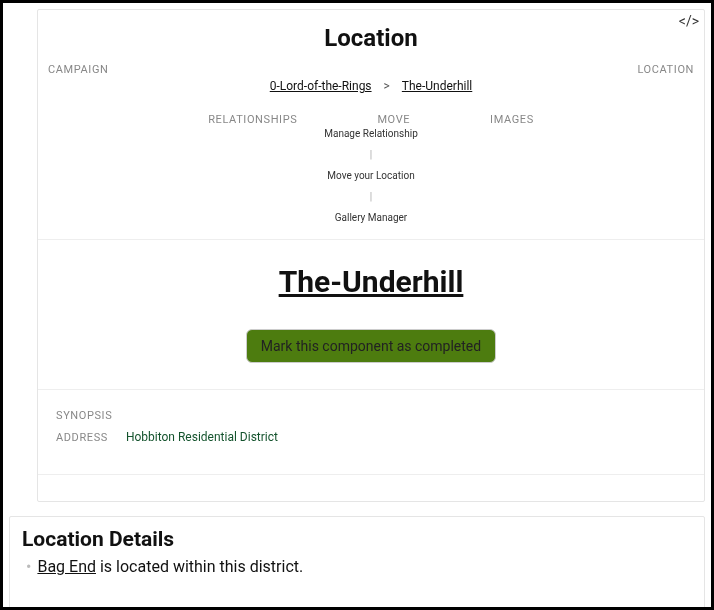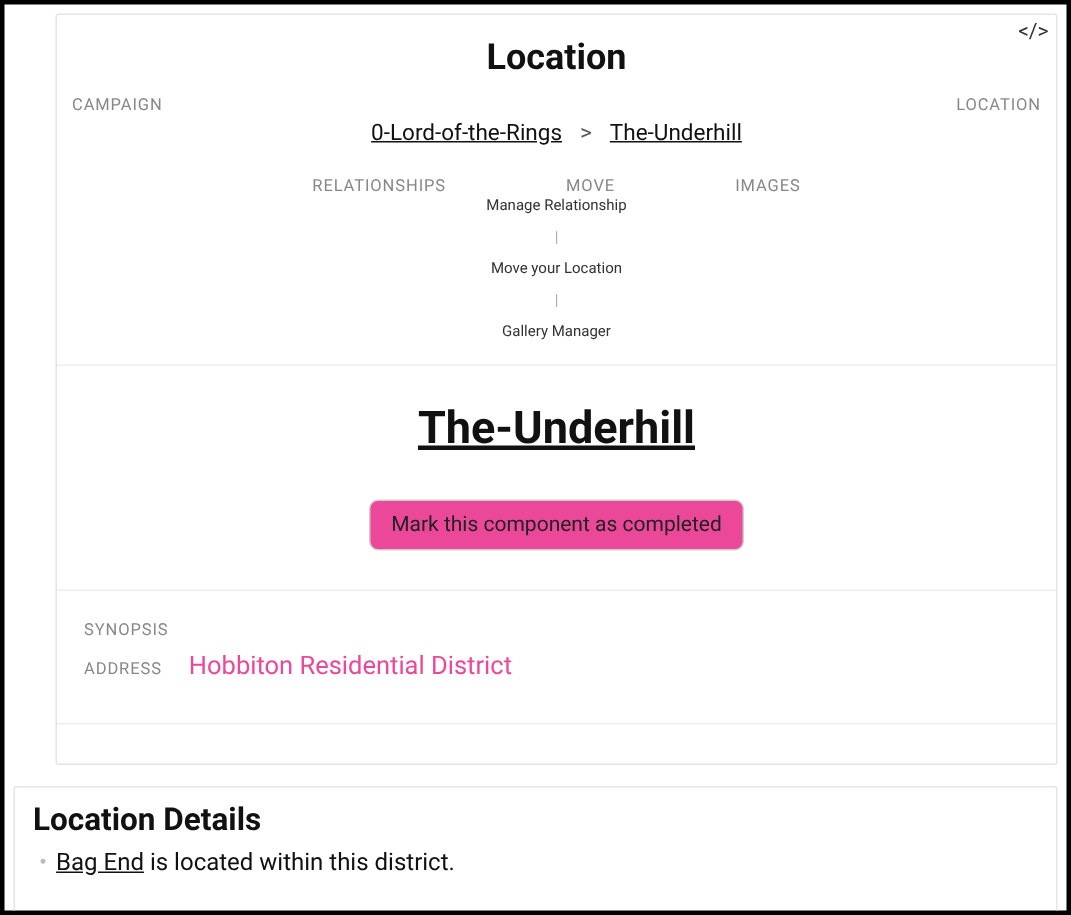--- a/index.html
+++ b/index.html
@@ -49,21 +49,21 @@
       letter-spacing: 0.6px;
       color: #888;
       font-variant: small-caps;
       text-transform: uppercase;
     }
     .bc-link-row {
       display: flex;
       justify-content: center;
       align-items: baseline;
       gap: 12px;
-      font-size: 15px;
+      font-size: 12px;
       margin-bottom: 20px;
     }
     .bc-link {
       text-decoration: underline;
       color: #111;
       cursor: pointer;
     }
     .bc-sep { color: #555; }
     .action-labels {
       display: flex;
@@ -105,21 +105,21 @@
       cursor: pointer;
       display: inline-block;
     }
     .complete-btn {
       display: inline-block;
       border: 1px solid #ccc;
       border-radius: 6px;
       padding: 8px 14px;
       font-size: 14px;
       color: #222;
-      background: #ec4899;
+      background: #4d7c0f;
       cursor: pointer;
     }
     
     .content-section {
       padding: 14px 18px 22px;
       border-bottom: 1px solid #eee;
     }
     .field-label {
       font-size: 11px;
       letter-spacing: 0.6px;
@@ -134,22 +134,22 @@
       color: #111;
       line-height: 1.45;
       margin-bottom: 18px;
     }
     .address-row {
       display: flex;
       align-items: baseline;
       gap: 18px;
     }
     .address-value {
-      font-size: 17px;
-      color: #ec4899;
+      font-size: 12px;
+      color: #14532d;
     }
     .footer-strip {
       height: 26px;
     }
     
     .details-card {
       border: 1px solid #e5e5e5;
       border-radius: 2px;
       padding: 10px 12px 56px;
     }

